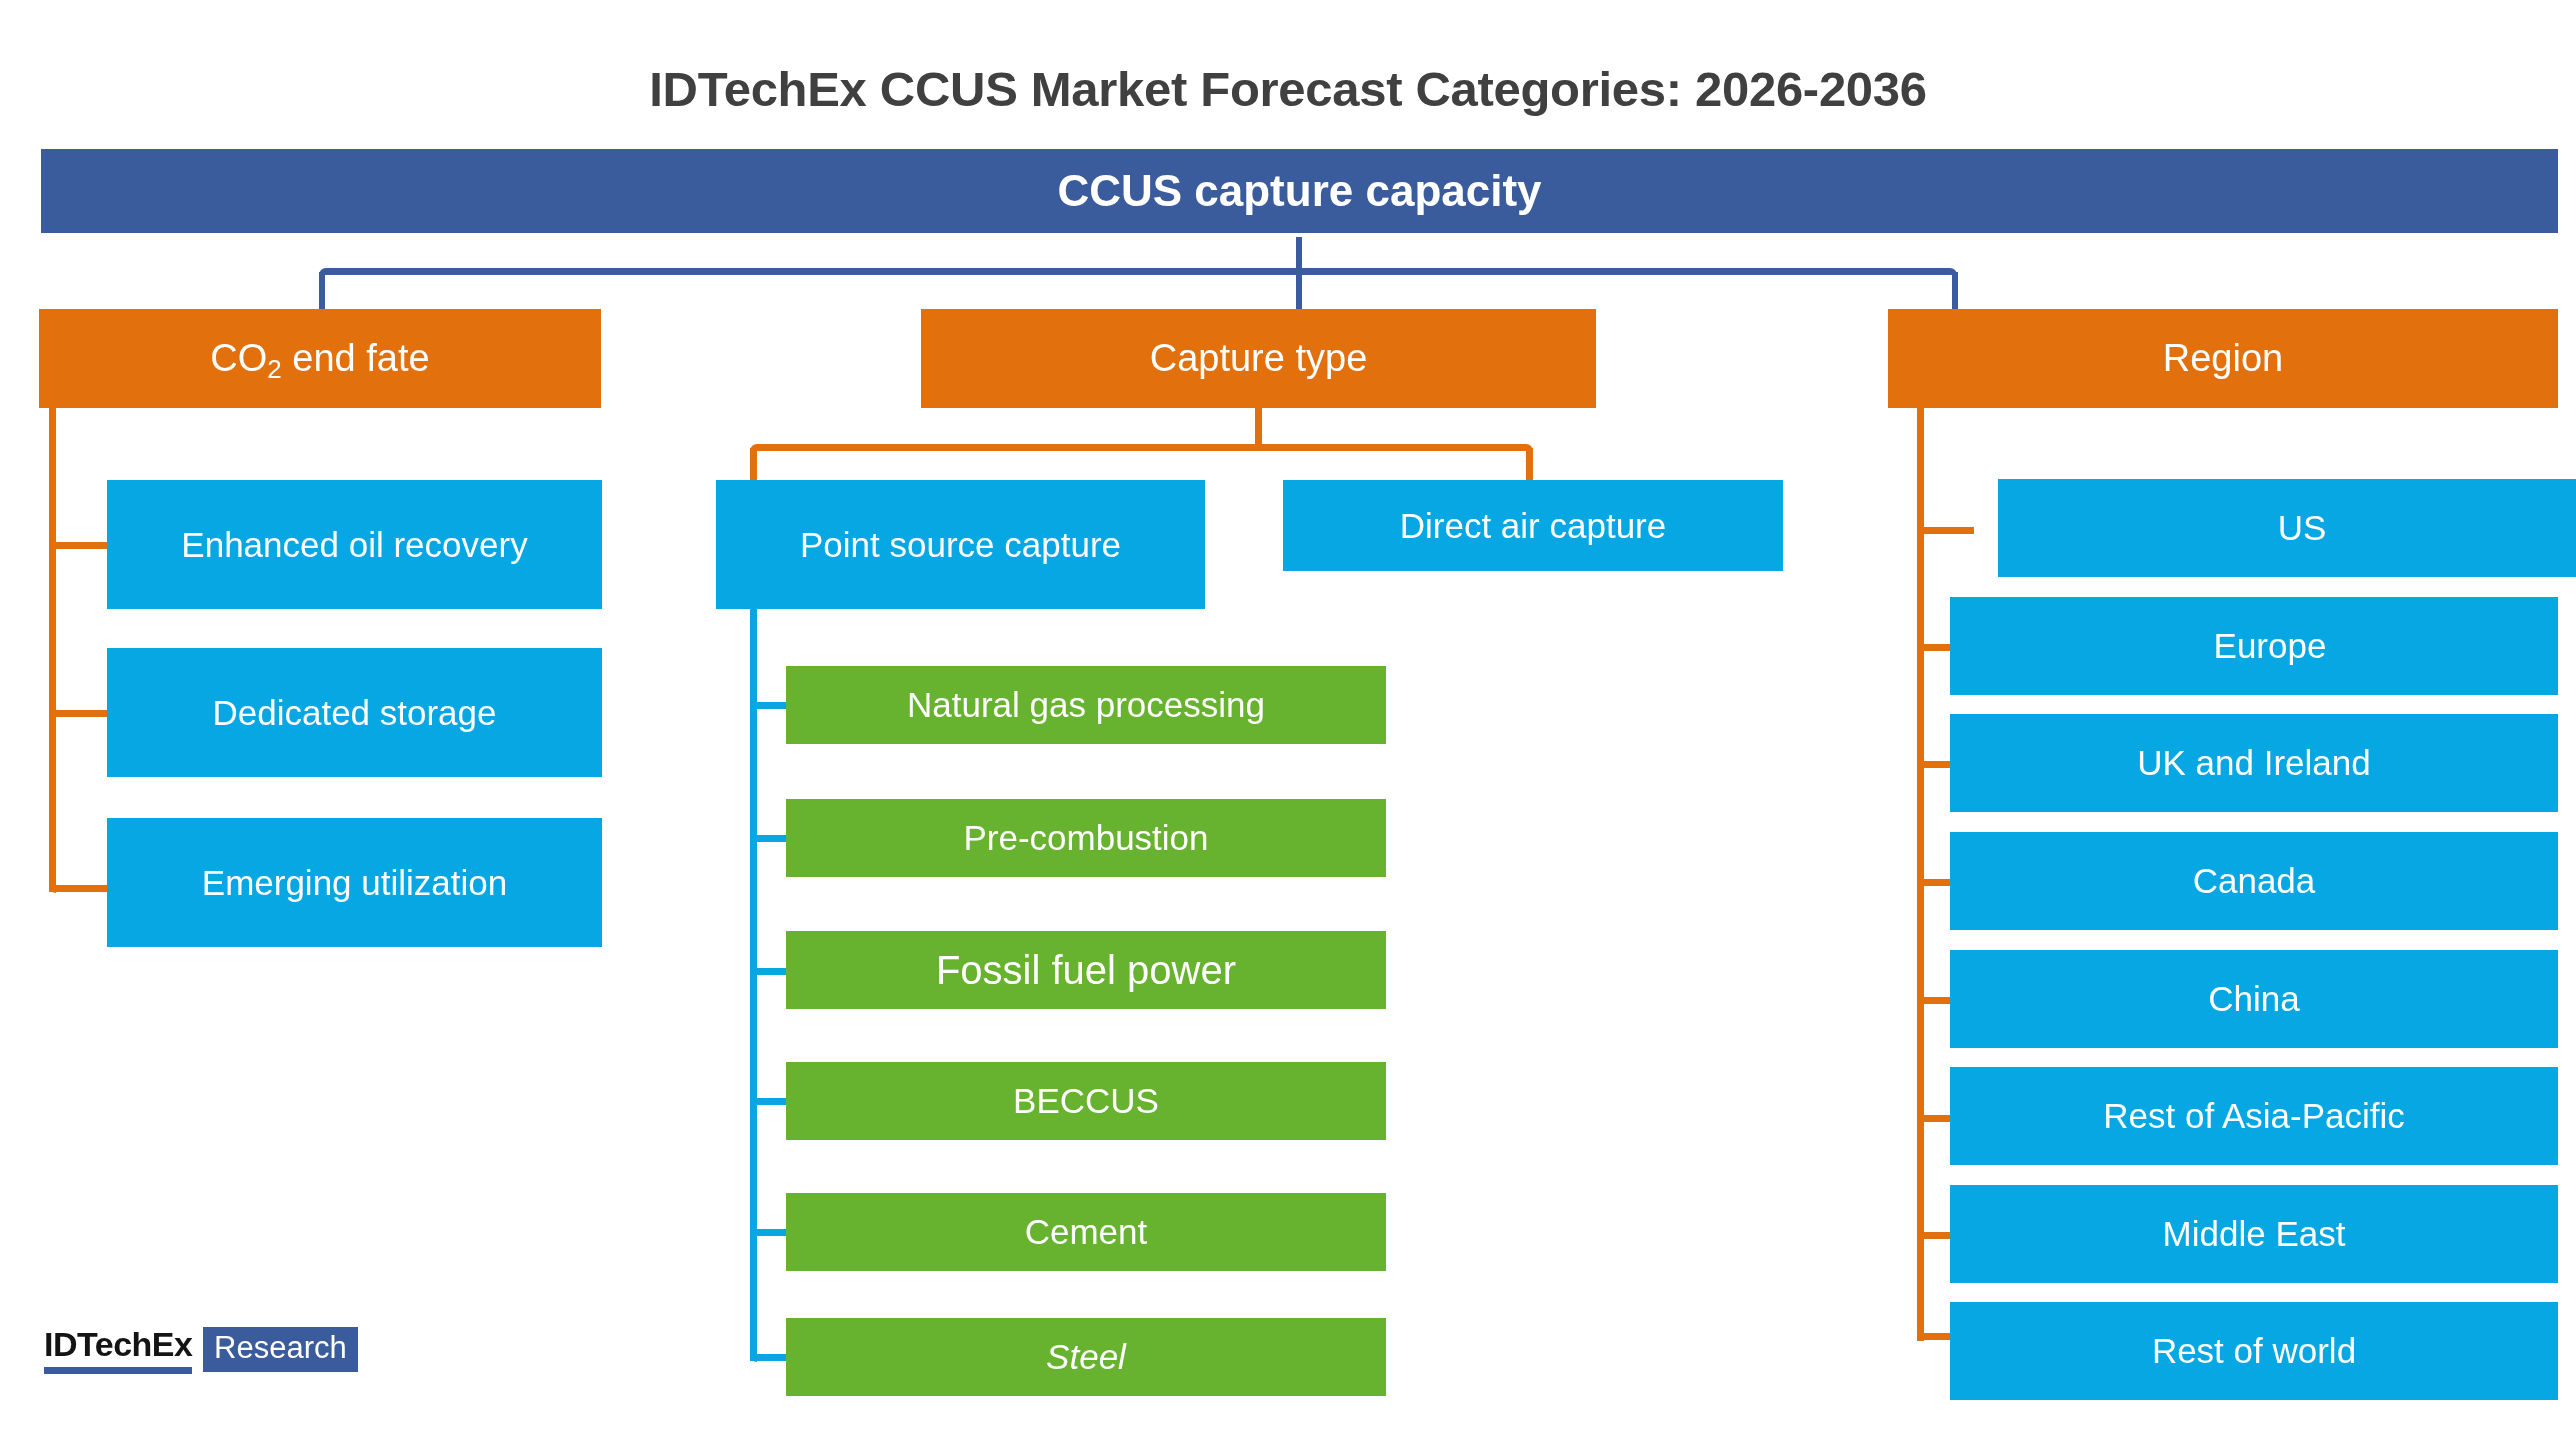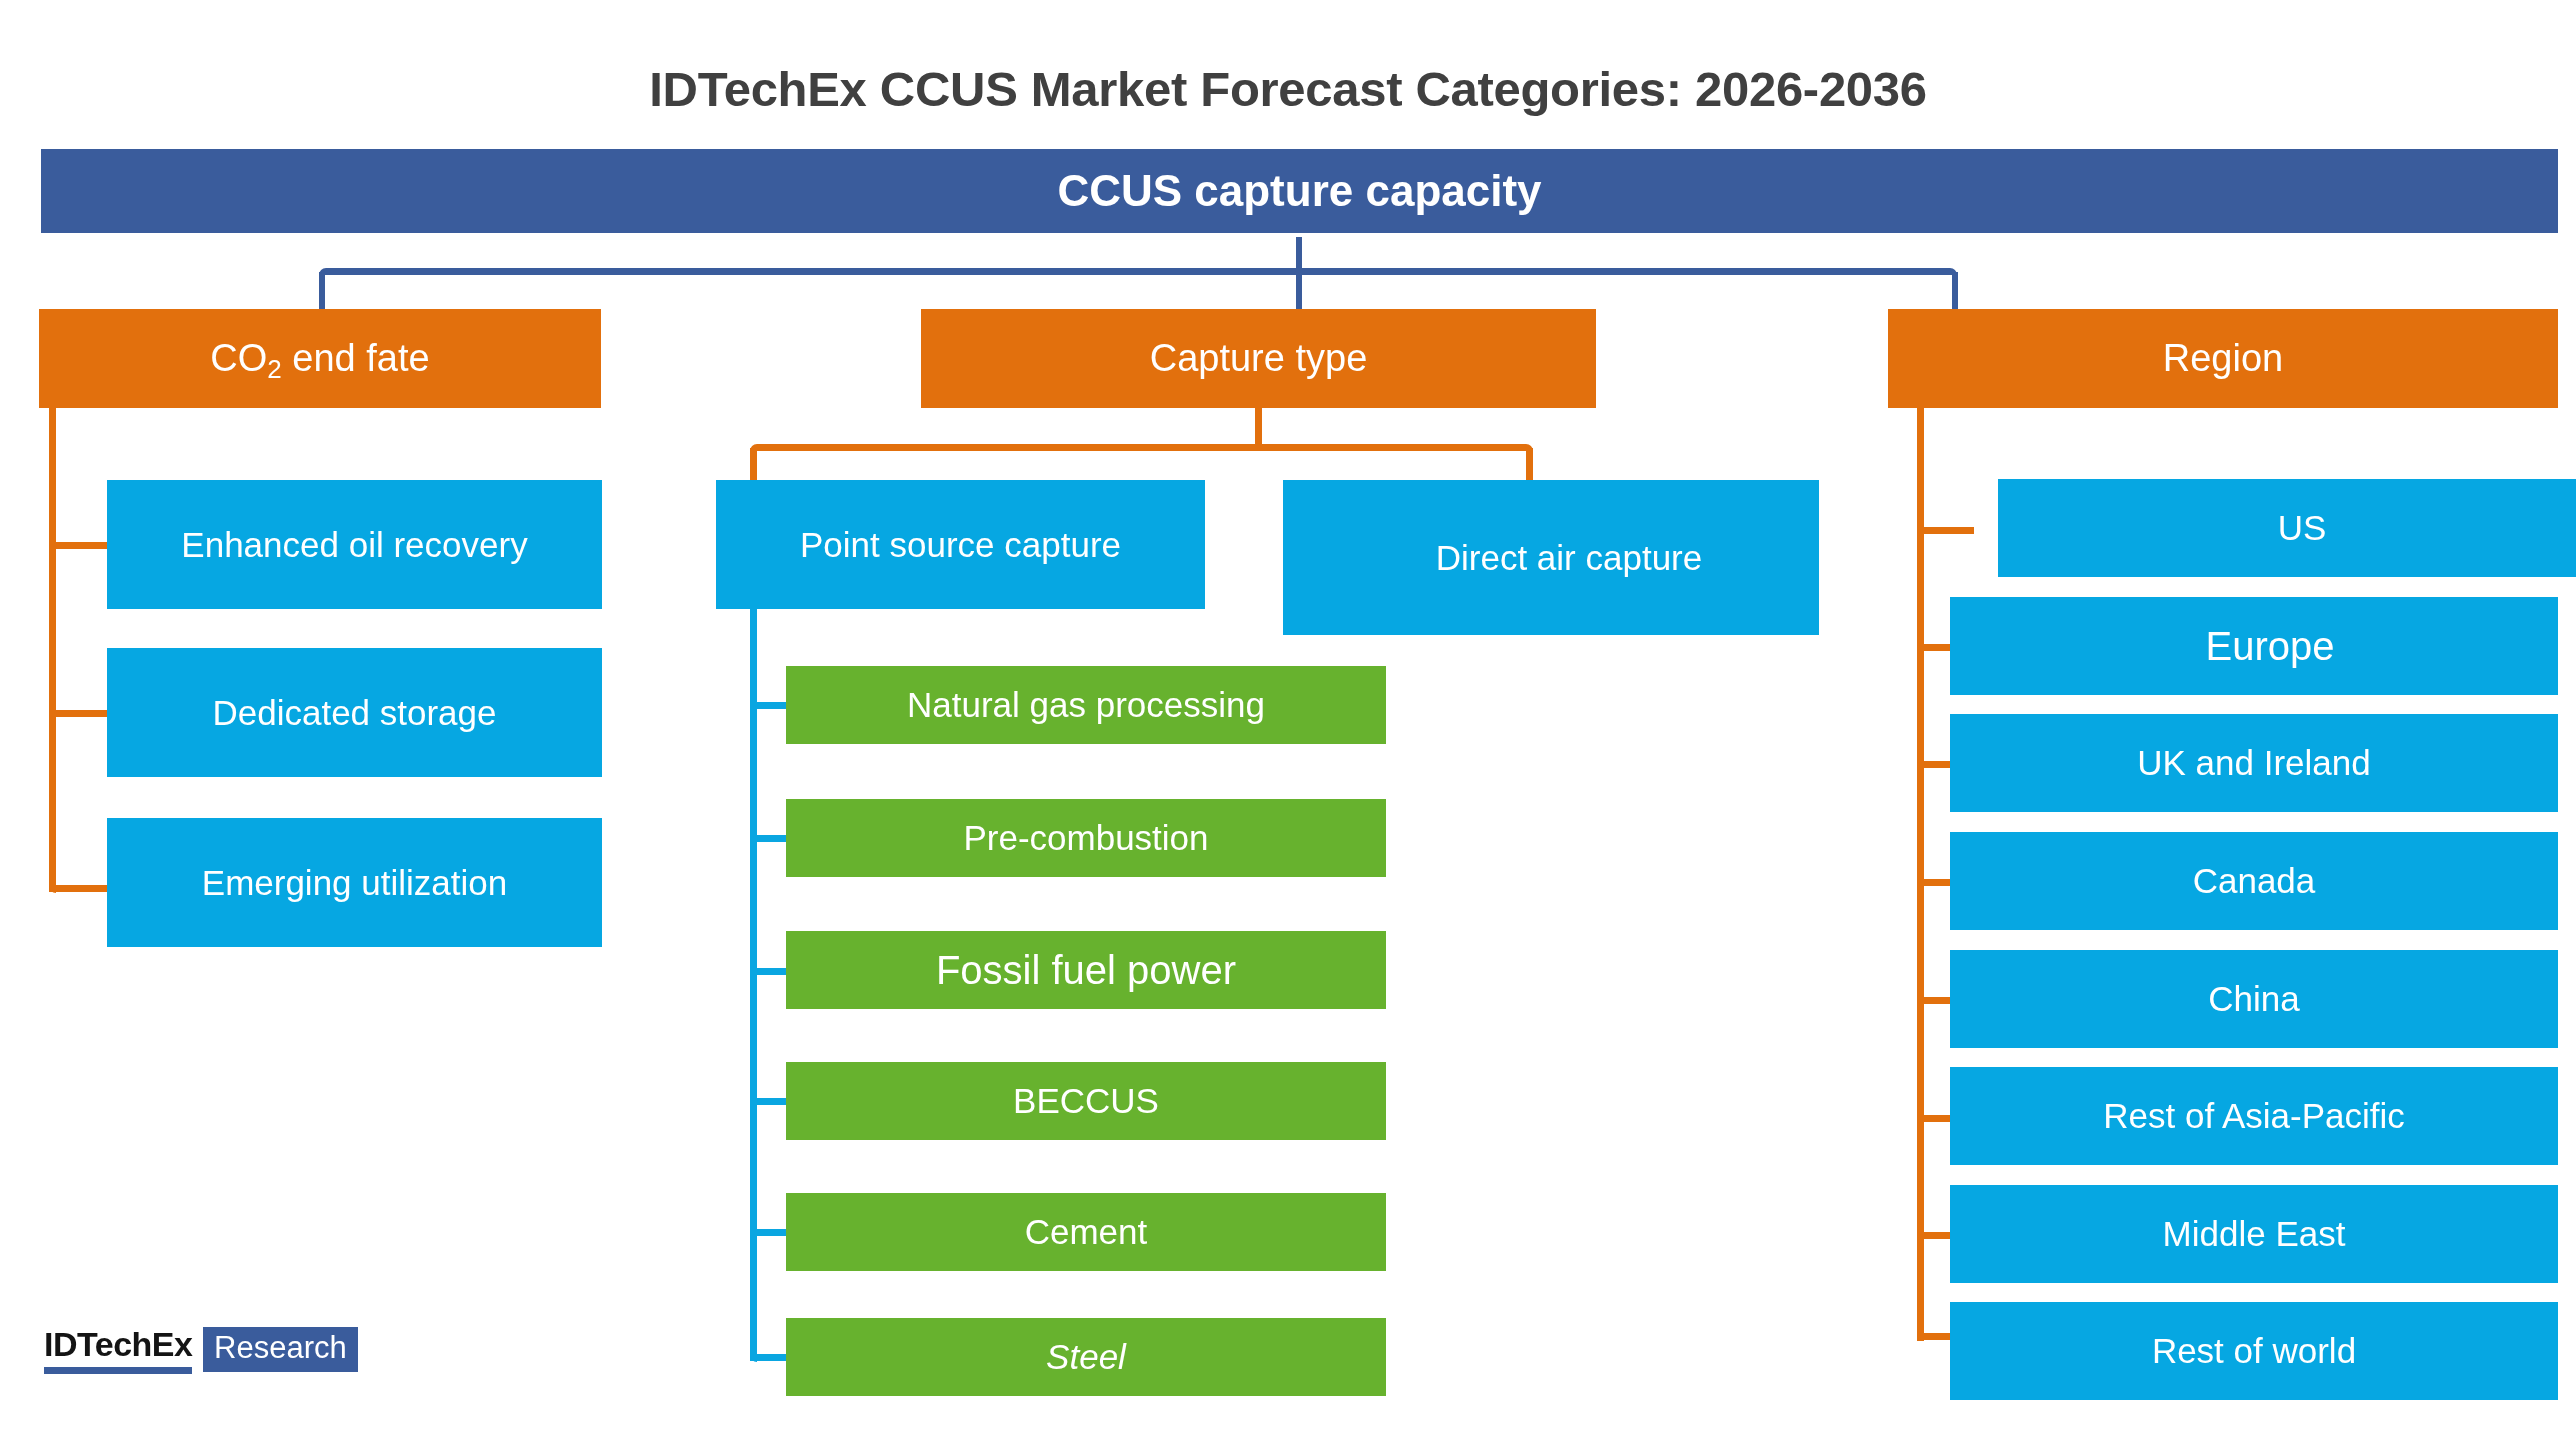--- a/index.html
+++ b/index.html
@@ -74,21 +74,21 @@
 </div>
 
 <div class="conn" style="left:1255px;top:408px;width:7.2px;height:41px;"></div>
 <div class="conn ro-tl ro-tr" style="left:750px;top:444px;width:783px;height:7.2px;"></div>
 <div class="conn" style="left:750px;top:448px;width:7.2px;height:35px;"></div>
 <div class="conn" style="left:1526px;top:448px;width:7.2px;height:35px;"></div>
 
 <div class="abs node blue" style="left:716px;top:480px;width:489px;height:129px;">
   <span style="font-size:35px;">Point source capture</span>
 </div>
-<div class="abs node blue" style="left:1283px;top:480px;width:500px;height:155px;padding-left:36px;">
+<div class="abs node blue" style="left:1283px;top:480px;width:500px;height:91px;">
   <span style="font-size:35px;">Direct air capture</span>
 </div>
 
 <div class="conn blue-line" style="left:750px;top:609px;width:7.2px;height:752px;"></div>
 <div class="conn blue-line" style="left:750px;top:1345px;width:7.2px;height:16.5px;border-bottom-left-radius:13.4px;"></div>
 <div class="conn blue-line" style="left:750px;top:702px;width:59px;height:7.2px;"></div>
 <div class="conn blue-line" style="left:750px;top:835px;width:59px;height:7.2px;"></div>
 <div class="conn blue-line" style="left:750px;top:968px;width:59px;height:7.2px;"></div>
 <div class="conn blue-line" style="left:750px;top:1098px;width:59px;height:7.2px;"></div>
 <div class="conn blue-line" style="left:750px;top:1229px;width:59px;height:7.2px;"></div>
@@ -125,21 +125,21 @@
 <div class="conn" style="left:1917px;top:879px;width:57px;height:7.2px;"></div>
 <div class="conn" style="left:1917px;top:997px;width:57px;height:7.2px;"></div>
 <div class="conn" style="left:1917px;top:1115px;width:57px;height:7.2px;"></div>
 <div class="conn" style="left:1917px;top:1232px;width:57px;height:7.2px;"></div>
 <div class="conn" style="left:1924px;top:1333px;width:49px;height:7.2px;"></div>
 
 <div class="abs node blue" style="left:1950px;top:479px;width:608px;height:98px;margin-left:48px;">
   <span style="font-size:35px;">US</span>
 </div>
 <div class="abs node blue" style="left:1950px;top:597px;width:608px;height:98px;">
-  <span style="font-size:40px;margin-left:32px;">Europe</span>
+  <span style="font-size:35px;margin-left:32px;">Europe</span>
 </div>
 <div class="abs node blue" style="left:1950px;top:714px;width:608px;height:98px;">
   <span style="font-size:35px;">UK and Ireland</span>
 </div>
 <div class="abs node blue" style="left:1950px;top:832px;width:608px;height:98px;">
   <span style="font-size:35px;">Canada</span>
 </div>
 <div class="abs node blue" style="left:1950px;top:950px;width:608px;height:98px;">
   <span style="font-size:35px;">China</span>
 </div>

